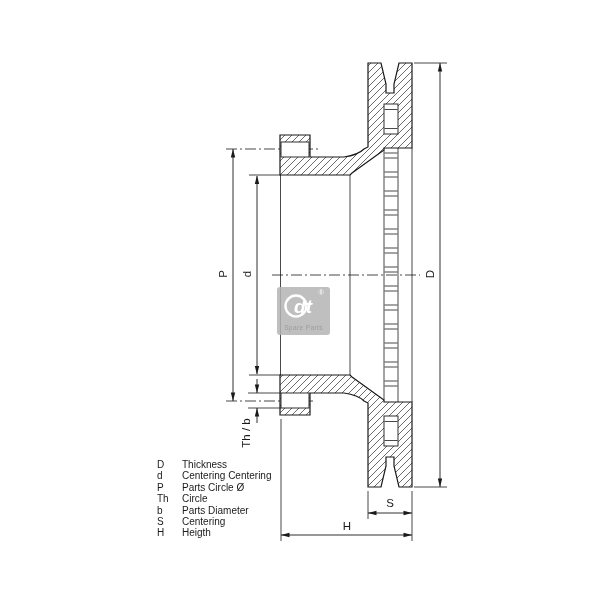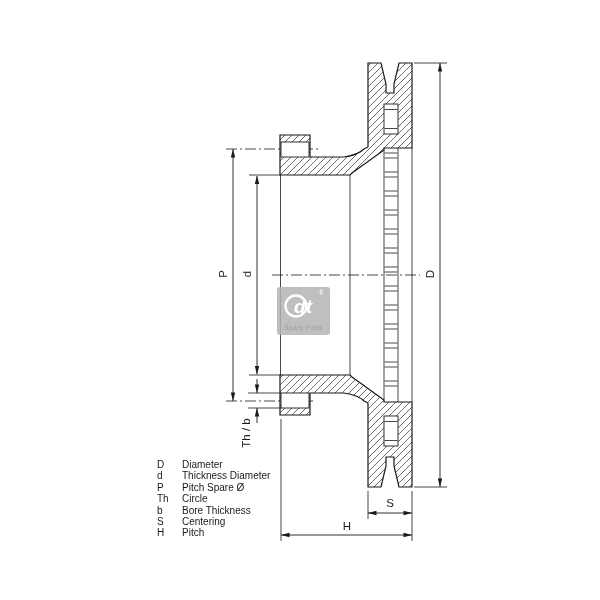--- a/index.html
+++ b/index.html
@@ -151,41 +151,41 @@
     <circle cx="296" cy="306" r="10.5" fill="none" stroke="#ffffff" stroke-width="2.4"></circle>
     <text x="303" y="313" text-anchor="middle" style="fill:#ffffff;font-size:19px;font-weight:bold;font-style:italic;">dt</text>
     <text x="321" y="295" text-anchor="middle" style="fill:#ffffff;font-size:7px;">®</text>
     <text class="wmcap" x="303.5" y="330" text-anchor="middle">Spare Parts</text>
   </g>
 </svg>
 
 <div class="legend">
   <div class="legend-row">
     <span class="sym">D</span>
-    <span>Diameter</span>
+    <span>Thickness</span>
   </div>
   <div class="legend-row">
     <span class="sym">d</span>
-    <span>Thickness Diameter</span>
+    <span>Centering Centering</span>
   </div>
   <div class="legend-row">
     <span class="sym">P</span>
-    <span>Pitch Spare Ø</span>
+    <span>Parts Circle Ø</span>
   </div>
   <div class="legend-row">
     <span class="sym">Th</span>
     <span>Circle</span>
   </div>
   <div class="legend-row">
     <span class="sym">b</span>
-    <span>Bore Thickness</span>
+    <span>Parts Diameter</span>
   </div>
   <div class="legend-row">
     <span class="sym">S</span>
     <span>Centering</span>
   </div>
   <div class="legend-row">
     <span class="sym">H</span>
-    <span>Pitch</span>
+    <span>Heigth</span>
   </div>
 </div>
 
 </div>
 
 </body></html>

